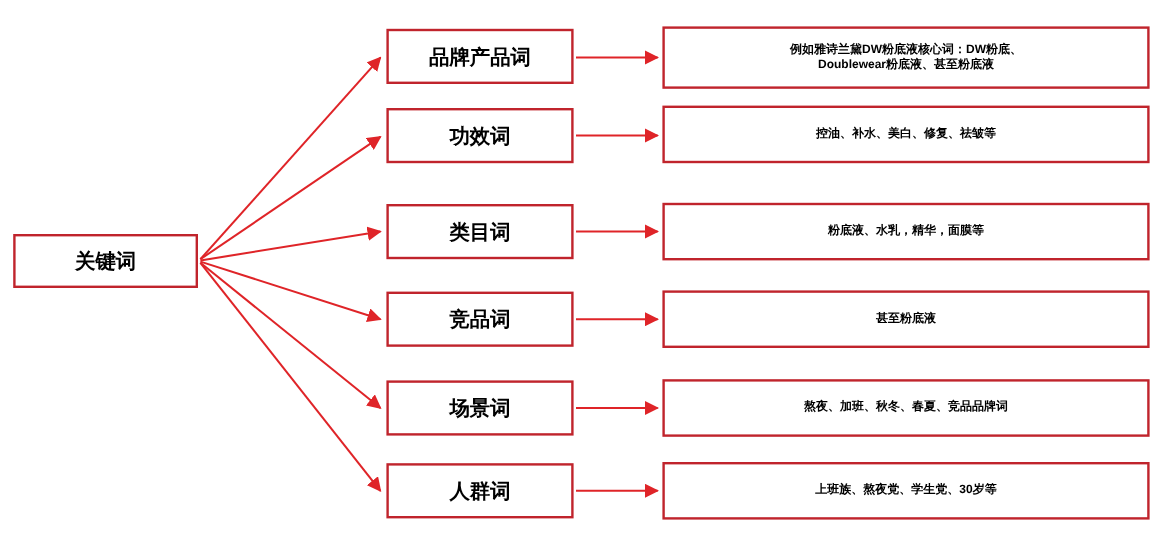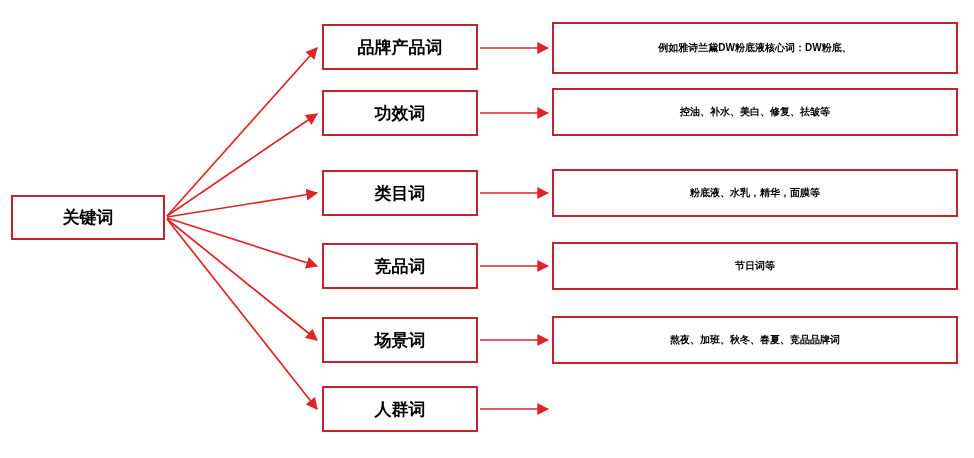--- a/index.html
+++ b/index.html
@@ -113,27 +113,31 @@
   </div>
   <div class="node cat-node r4">
     <span>场景词</span>
   </div>
   <div class="node cat-node r5">
     <span>人群词</span>
   </div>
 
   <div class="node ex-node r0">
     <span>例如雅诗兰黛DW粉底液核心词：DW粉底、</span>
+    <span>Doublewear粉底液、甚至粉底液</span>
   </div>
   <div class="node ex-node r1">
     <span>控油、补水、美白、修复、祛皱等</span>
   </div>
   <div class="node ex-node r2">
     <span>粉底液、水乳，精华，面膜等</span>
   </div>
   <div class="node ex-node r3">
-    <span>节日词等</span>
+    <span>甚至粉底液</span>
   </div>
   <div class="node ex-node r4">
     <span>熬夜、加班、秋冬、春夏、竞品品牌词</span>
+  </div>
+  <div class="node ex-node r5">
+    <span>上班族、熬夜党、学生党、30岁等</span>
   </div>
 
 </div>
 
 </body></html>

